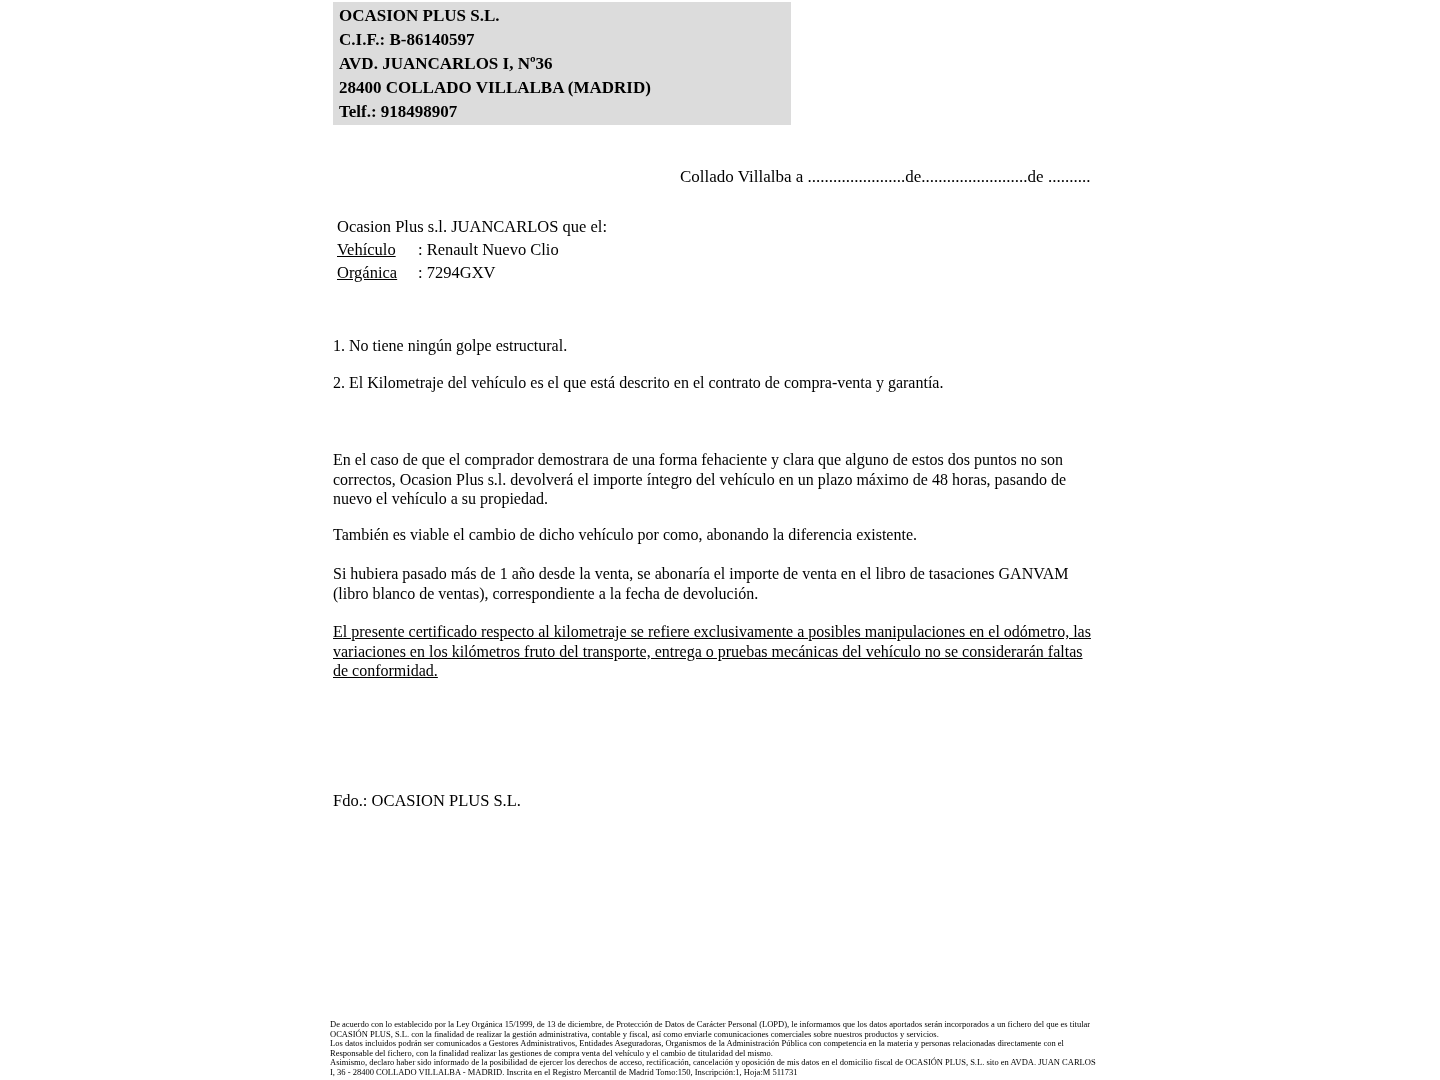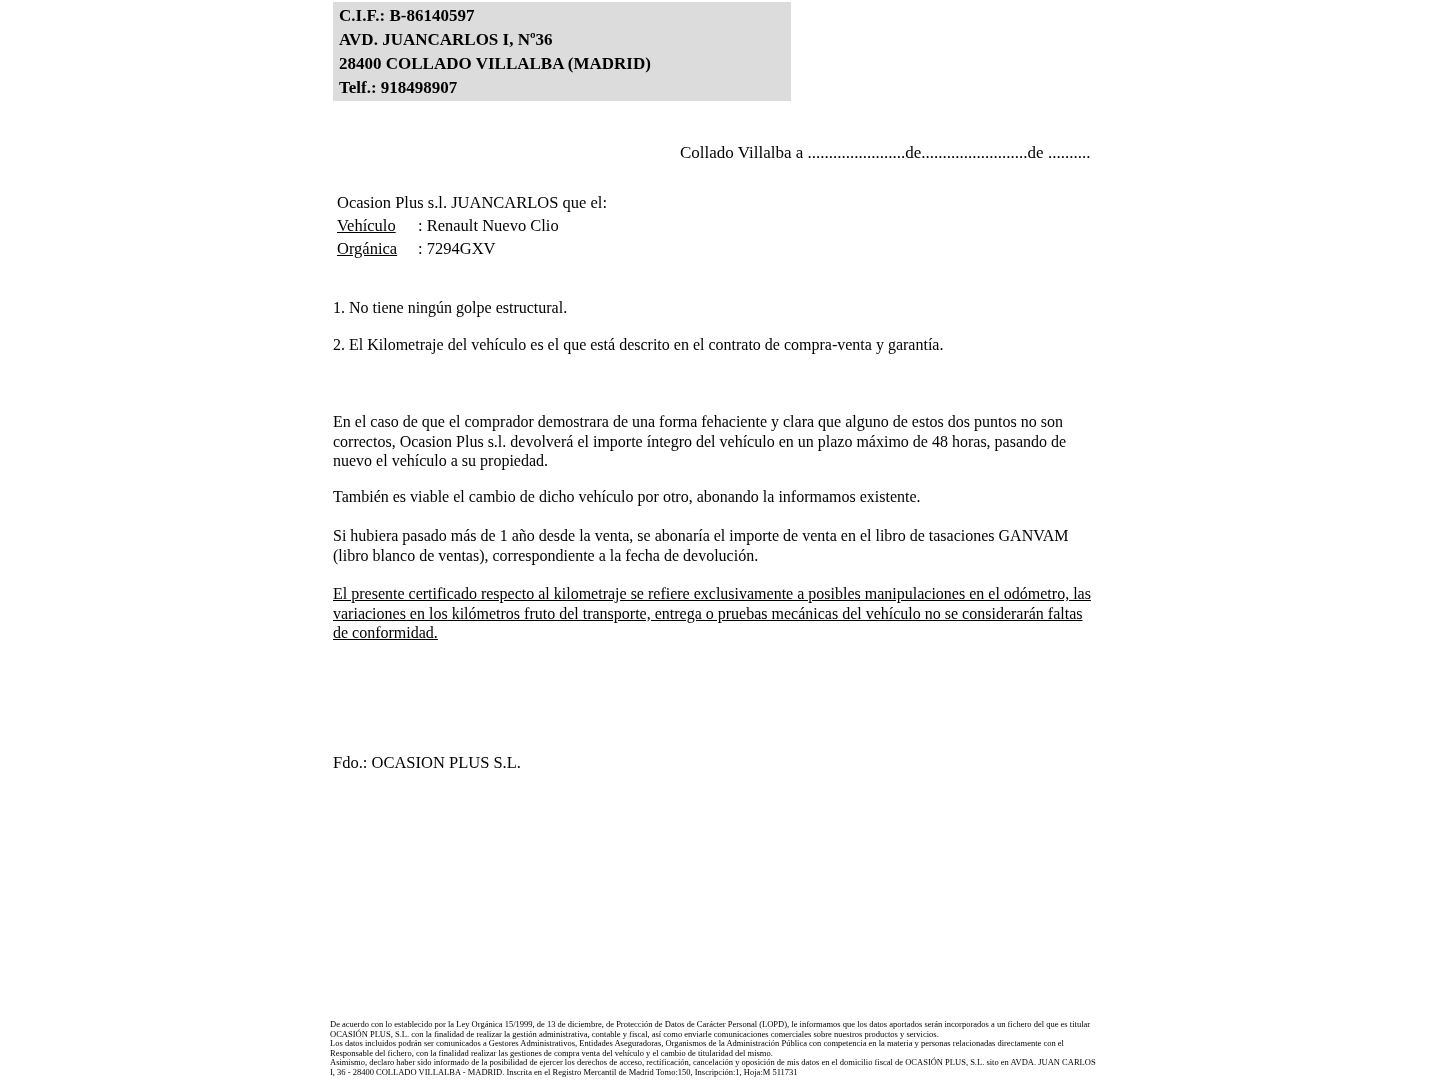--- a/index.html
+++ b/index.html
@@ -50,21 +50,21 @@
   }
   .cert-row .label-wrap {
     display: inline-block;
     width: 81px;
   }
   .cert-row .label-underline {
     text-decoration: underline;
     margin-top: 48px;
   }
   .points {
-    margin-top: 38px;
+    margin-top: 52px;
     line-height: 20px;
   }
   .point { margin: 0; }
   .point + .point { margin-top: 17px; }
   .paragraphs { margin-top: 57px; }
   .para {
     margin: 0;
     line-height: 19.5px;
   }
   .para + .para { margin-top: 16px; }
@@ -85,20 +85,21 @@
   }
   .legal-footer p { margin: 0; }
 </style>
 </head>
 <body>
 
 <div class="page">
   <div class="content">
 
     <div class="header-box">
+      <div>OCASION PLUS S.L.</div>
       <div>C.I.F.: B-86140597</div>
       <div>AVD. JUANCARLOS I, Nº36</div>
       <div>28400 COLLADO VILLALBA (MADRID)</div>
       <div>Telf.: 918498907</div>
     </div>
 
     <div class="date-line">Collado Villalba a .......................de.........................de ..........</div>
 
     <div class="cert-block">
       <div>Ocasion Plus s.l. JUANCARLOS que el:</div>
@@ -110,21 +111,21 @@
       </div>
     </div>
 
     <div class="points">
       <p class="point">1. No tiene ningún golpe estructural.</p>
       <p class="point">2. El Kilometraje del vehículo es el que está descrito en el contrato de compra-venta y garantía.</p>
     </div>
 
     <div class="paragraphs">
       <p class="para">En el caso de que el comprador demostrara de una forma fehaciente y clara que alguno de estos dos puntos no son correctos, Ocasion Plus s.l. devolverá el importe íntegro del vehículo en un plazo máximo de 48 horas, pasando de nuevo el vehículo a su propiedad.</p>
-      <p class="para">También es viable el cambio de dicho vehículo por otro, abonando la informamos existente.</p>
+      <p class="para">También es viable el cambio de dicho vehículo por como, abonando la diferencia existente.</p>
       <p class="para gap-20">Si hubiera pasado más de 1 año desde la venta, se abonaría el importe de venta en el libro de tasaciones GANVAM (libro blanco de ventas), correspondiente a la fecha de devolución.</p>
       <p class="para gap-19">El presente certificado respecto al kilometraje se refiere exclusivamente a posibles manipulaciones en el odómetro, las variaciones en los kilómetros fruto del transporte, entrega o pruebas mecánicas del vehículo no se considerarán faltas de conformidad.</p>
     </div>
 
     <div class="signature">Fdo.: OCASION PLUS S.L.</div>
 
   </div>
 
   <div class="legal-footer">
     <p>De acuerdo con lo establecido por la Ley Orgánica 15/1999, de 13 de diciembre, de Protección de Datos de Carácter Personal (LOPD), le informamos que los datos aportados serán incorporados a un fichero del que es titular OCASIÓN PLUS, S.L. con la finalidad de realizar la gestión administrativa, contable y fiscal, así como enviarle comunicaciones comerciales sobre nuestros productos y servicios.</p>

